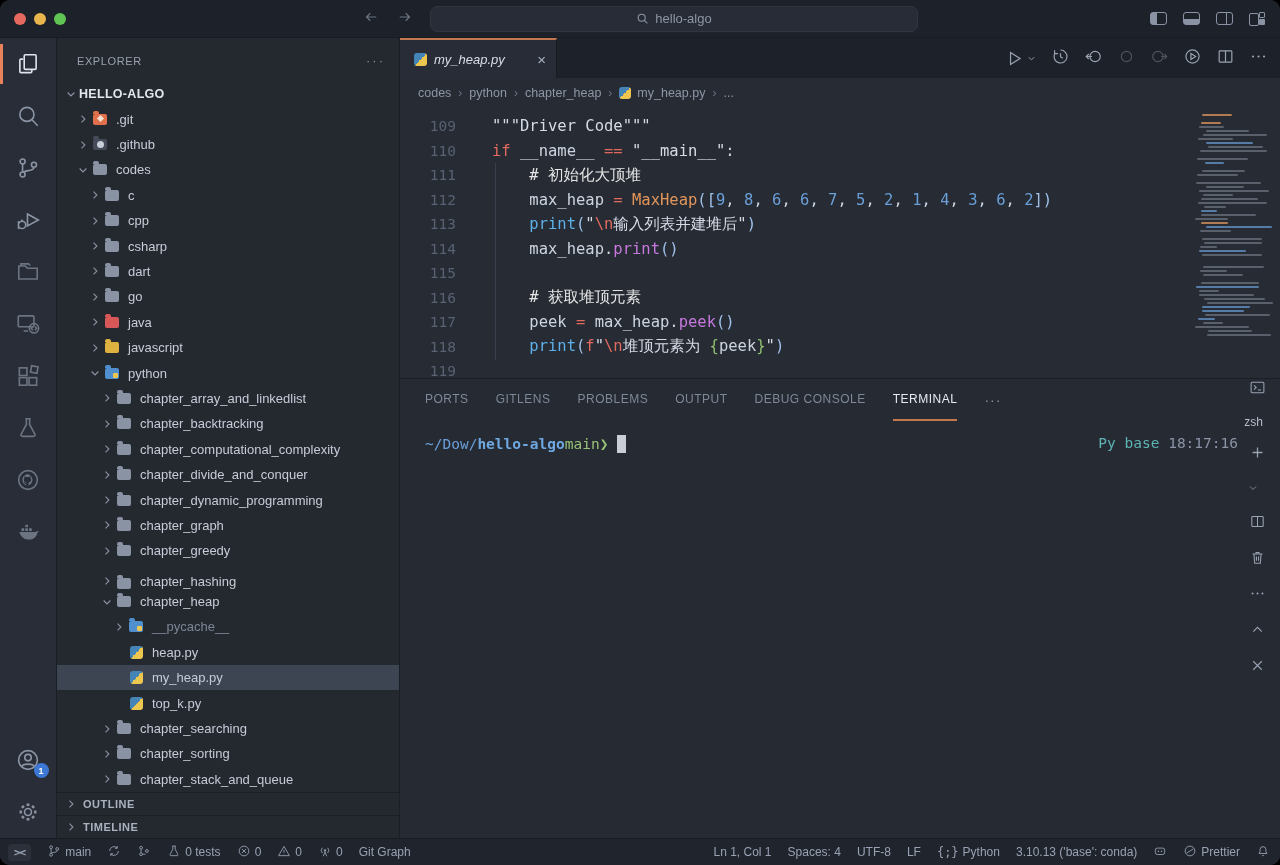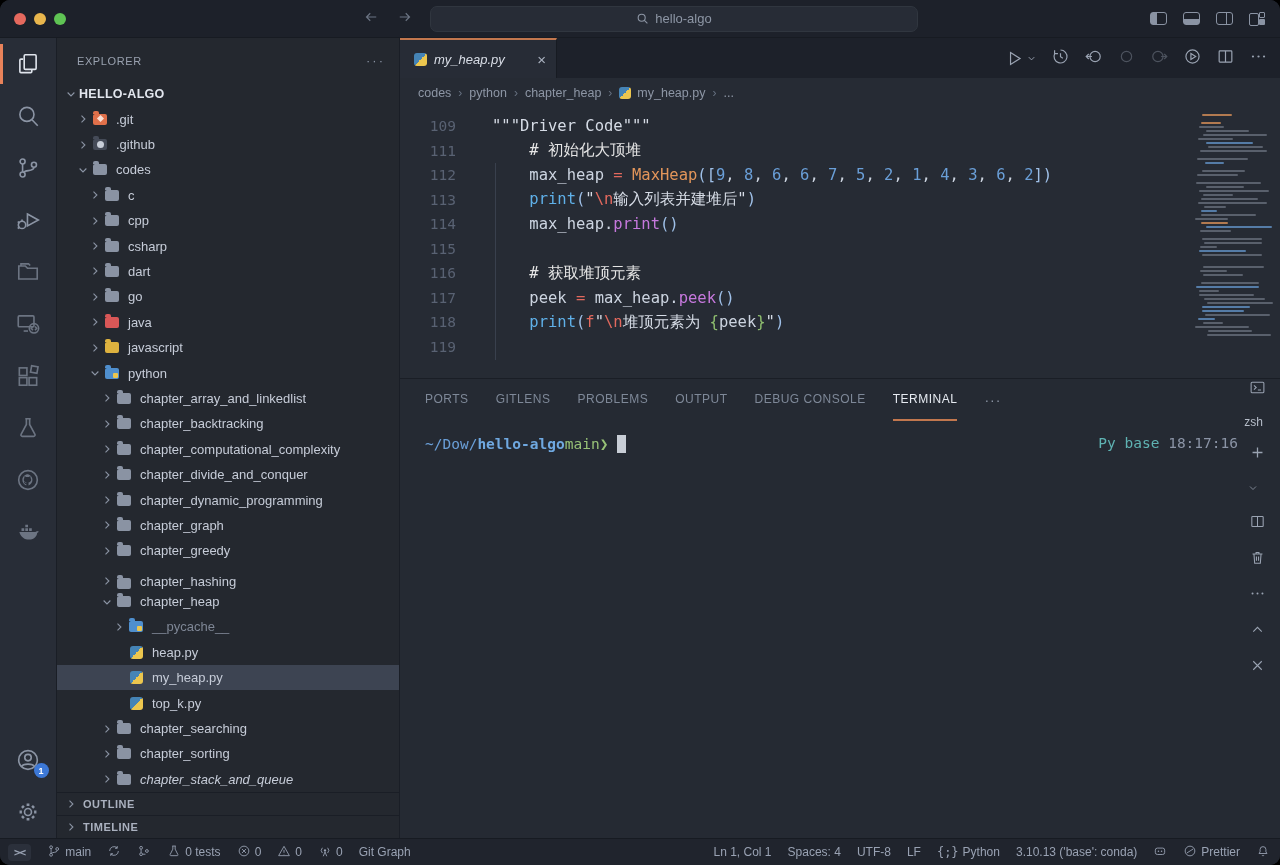--- a/index.html
+++ b/index.html
@@ -523,21 +523,21 @@
             <span class="chev">
               <svg viewBox="0 0 16 16" fill="none" stroke="currentColor" stroke-width="1.5">
                 <path d="M6 3.5L10.5 8 6 12.5"></path>
               </svg>
             </span>
             <span class="ticon">
               <span class="ficon "></span>
             </span>
             <span class="tlabel">chapter_sorting</span>
           </div>
-          <div class="trow" style="padding-left: 42px; font-style: italic;">
+          <div class="trow" style="padding-left: 42px;">
             <span class="chev">
               <svg viewBox="0 0 16 16" fill="none" stroke="currentColor" stroke-width="1.5">
                 <path d="M6 3.5L10.5 8 6 12.5"></path>
               </svg>
             </span>
             <span class="ticon">
               <span class="ficon "></span>
             </span>
             <span class="tlabel">chapter_stack_and_queue</span>
           </div>
@@ -620,20 +620,24 @@
             <span>my_heap.py</span>
           </span>
           <span class="sep">›</span>
           <span class="bc-item"><span>...</span></span>
         </div>
       <div class="codearea">
         <div class="codelines" id="codelines">
             <div class="cline">
               <span class="lnum">109</span>
               <span class="ctext"><span class="tk-str">"""Driver Code"""</span></span>
+            </div>
+            <div class="cline">
+              <span class="lnum">110</span>
+              <span class="ctext"><span class="tk-kw">if</span><span> __name__ </span><span class="tk-kw">==</span><span> </span><span class="tk-str">"__main__"</span><span>:</span></span>
             </div>
             <div class="cline">
               <span class="lnum">111</span>
               <span class="ctext"><span>    </span><span class="tk-com"># 初始化大顶堆</span></span>
             </div>
             <div class="cline">
               <span class="lnum">112</span>
               <span class="ctext"><span>    max_heap </span><span class="tk-kw">=</span><span> </span><span class="tk-fn">MaxHeap</span><span class="tk-br">([</span><span class="tk-num">9</span><span>, </span><span class="tk-num">8</span><span>, </span><span class="tk-num">6</span><span>, </span><span class="tk-num">6</span><span>, </span><span class="tk-num">7</span><span>, </span><span class="tk-num">5</span><span>, </span><span class="tk-num">2</span><span>, </span><span class="tk-num">1</span><span>, </span><span class="tk-num">4</span><span>, </span><span class="tk-num">3</span><span>, </span><span class="tk-num">6</span><span>, </span><span class="tk-num">2</span><span class="tk-br">])</span></span>
             </div>
             <div class="cline">

